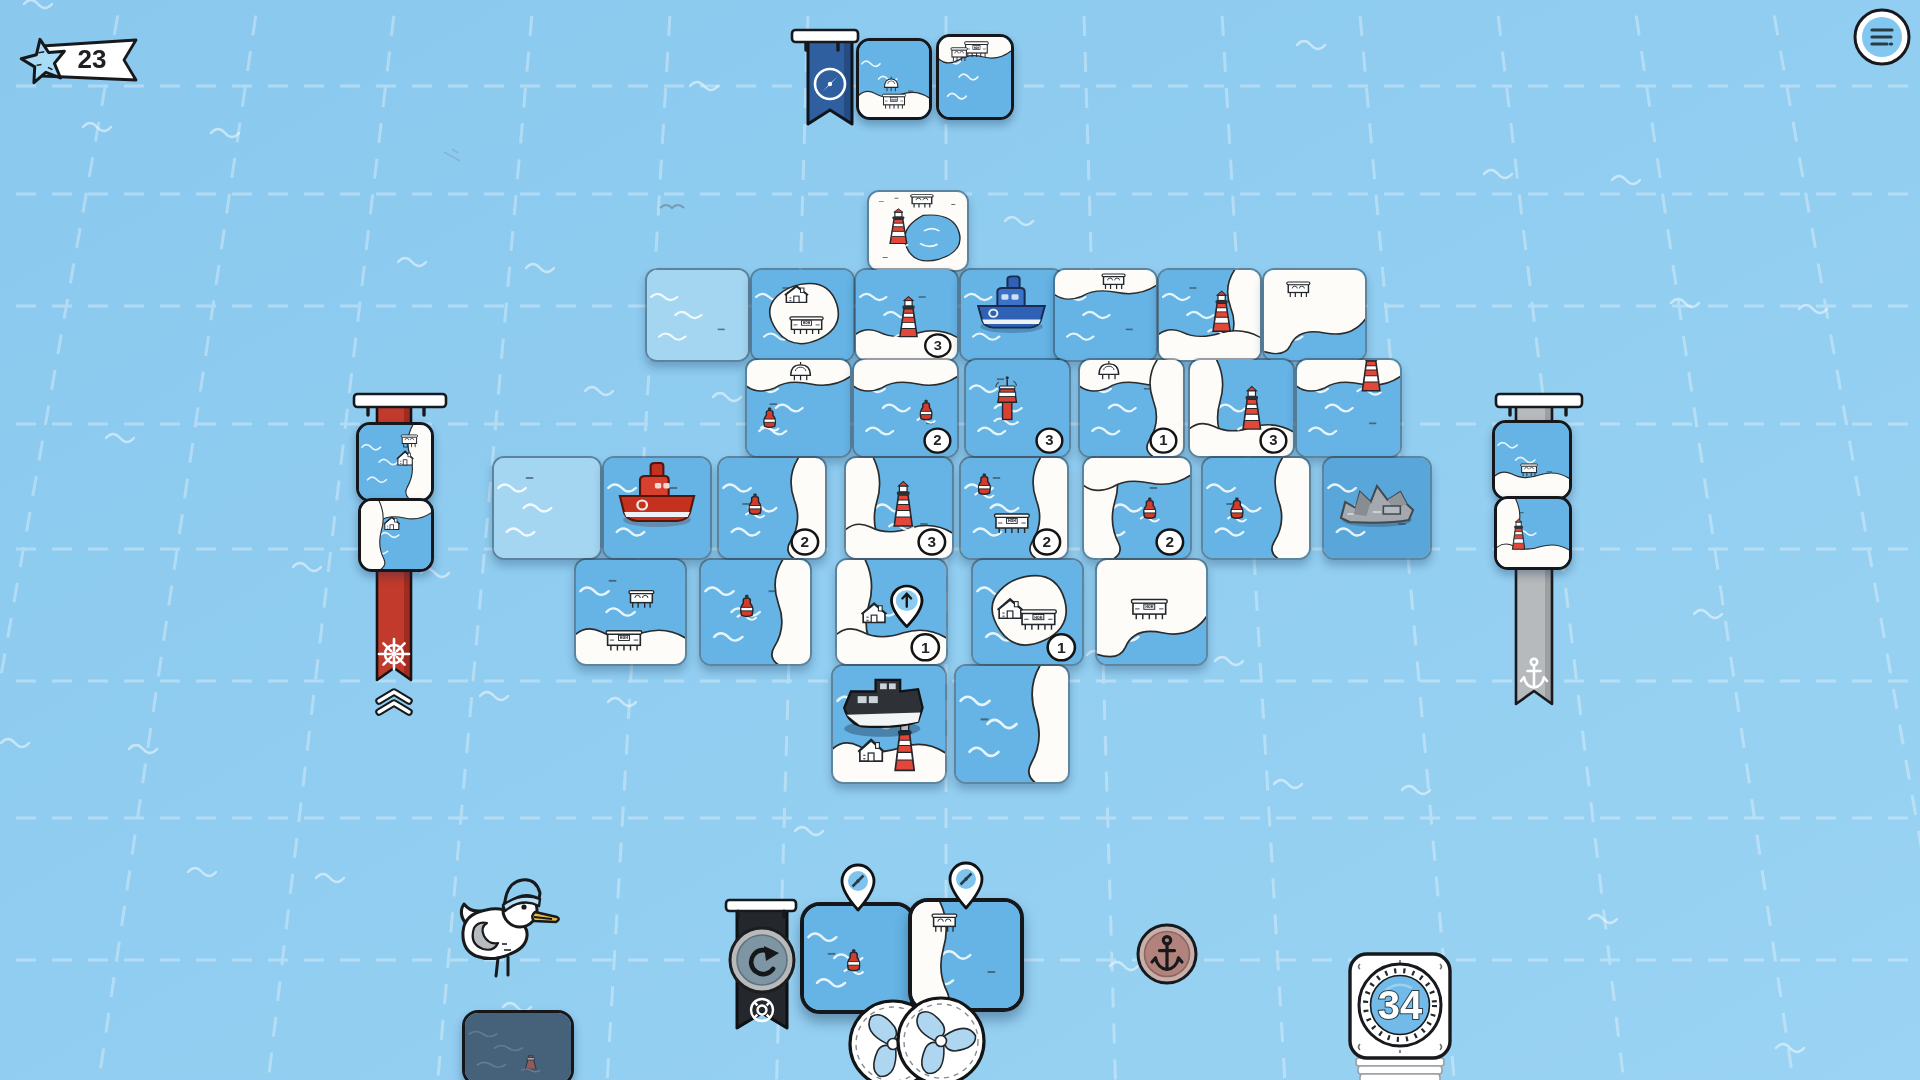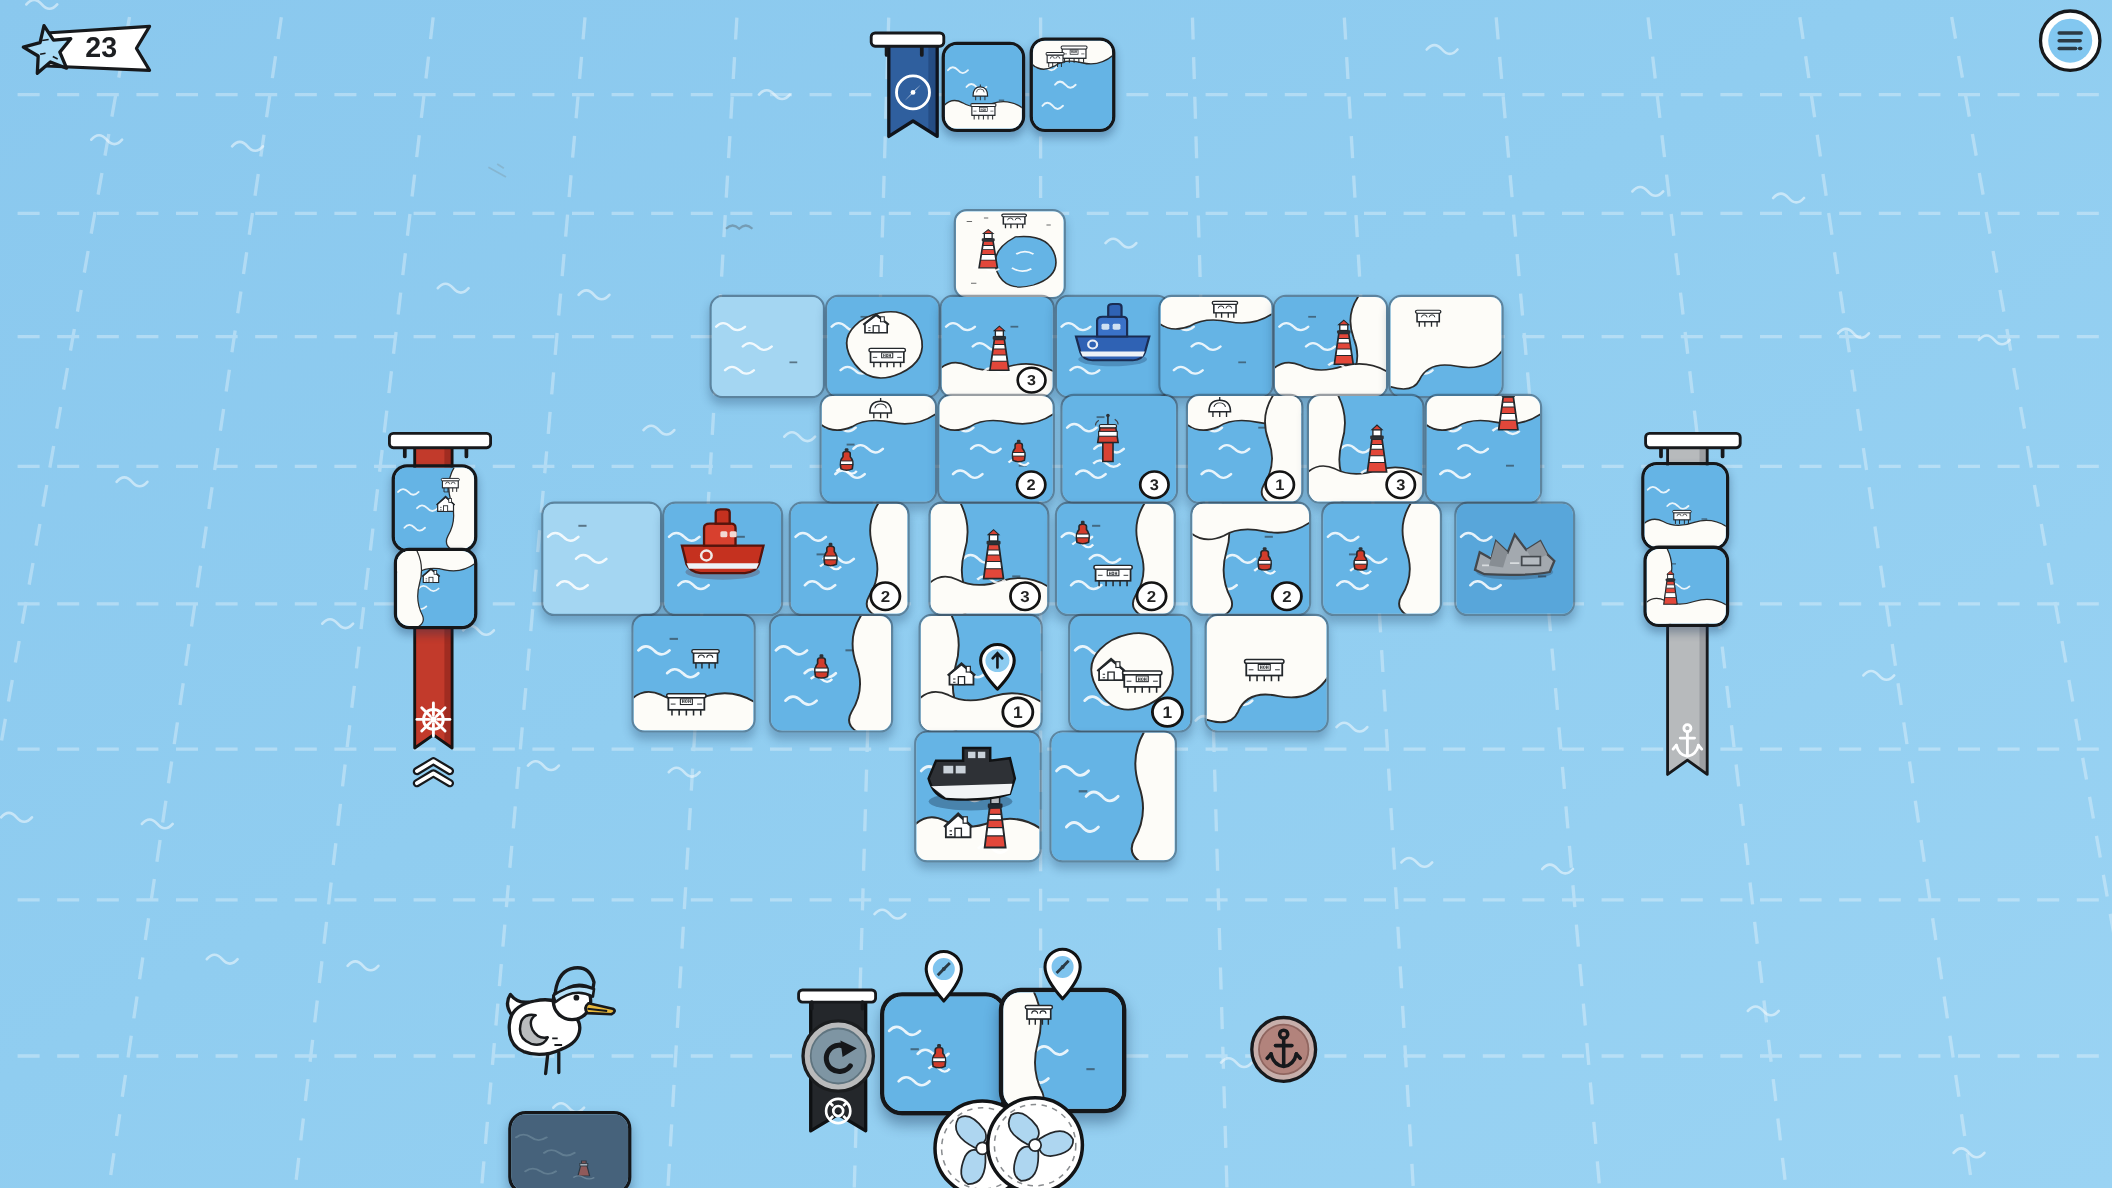--- a/index.html
+++ b/index.html
@@ -687,21 +687,21 @@
           <rect x="-2" y="-2" width="104" height="104" fill="#65b4e5"></rect>
           <path d="M28,50 q6,-7 13,0 q6,7 13,0" stroke="#ffffff" stroke-width="2.3" fill="none" opacity="0.85" stroke-linecap="round"></path>
           <path d="M4,30 q6,-7 13,0 q6,7 13,0" stroke="#ffffff" stroke-width="2.3" fill="none" opacity="0.85" stroke-linecap="round"></path>
           <path d="M12,74 q6,-7 13,0 q6,7 13,0" stroke="#ffffff" stroke-width="2.3" fill="none" opacity="0.85" stroke-linecap="round"></path>
           <path d="M22,46 h7" stroke="#32424e" stroke-width="1.8" opacity=".65"></path>
           <path d="M102,-2 L76,-2 Q63,18 71,42 Q79,64 67,84 Q61,95 73,102 L102,102 Z" fill="#fdfcf8" stroke="#2b2b2b" stroke-width="1.6"></path>
         </svg>
       </div>
     </div>
 
-  <div class="abs" style="left:10px;top:8px">
+  <div class="abs" style="left:10px;top:24px">
     <svg width="180" height="84">
       <g>
         <path d="M32,22 L126,16 L114,36 L126,56 L32,52 Z" fill="#fff" stroke="#17191c" stroke-width="2.8" stroke-linejoin="round"></path>
       </g>
       <g transform="translate(34,38) rotate(-10)">
         <path d="M0,-23 L6.2,-8.5 L21.9,-7.1 L10,3.2 L13.5,18.6 L0,10.5 L-13.5,18.6 L-10,3.2 L-21.9,-7.1 L-6.2,-8.5 Z" fill="#a8dbf6" stroke="#15181b" stroke-width="3" stroke-linejoin="round"></path>
         <path d="M-4,-10 h6 M-8,2 h5 M3,6 l4,3" stroke="#15181b" stroke-width="1.4" fill="none"></path>
       </g>
       <text x="82" y="44" text-anchor="middle" font-size="26" font-weight="bold" fill="#1d1f22">23</text>
     </svg>
@@ -1041,13 +1041,29 @@
       <g transform="translate(33,32) scale(1.15)" stroke="#17191c" stroke-width="2.8" fill="none" stroke-linecap="round">
         <circle cy="-12" r="3.2"></circle>
           <path d="M0,-8.8 L0,12"></path>
           <path d="M-6.5,-3 L6.5,-3"></path>
         <path d="M-10,3.5 Q-8,12.5 0,13.5 Q8,12.5 10,3.5"></path>
         <path d="M-10,3.5 L-13,7 M10,3.5 L13,7"></path>
       </g>
     </svg>
   </div>
 
+  <div class="abs" style="left:1346px;top:952px">
+    <svg width="112" height="128">
+      <g>
+        <rect x="10" y="106" width="88" height="8" rx="3" fill="#fff" stroke="#9aa0a5" stroke-width="1.6"></rect>
+        <rect x="12" y="114" width="84" height="8" rx="3" fill="#fff" stroke="#9aa0a5" stroke-width="1.6"></rect>
+        <rect x="14" y="122" width="80" height="8" rx="3" fill="#fff" stroke="#9aa0a5" stroke-width="1.6"></rect>
+      </g>
+      <rect x="4" y="2" width="100" height="104" rx="17" fill="#fff" stroke="#17191c" stroke-width="3.4"></rect>
+      <path d="M14,12 q-3,3 0,5 M94,12 q3,3 0,5 M14,92 q-3,3 0,6 M94,92 q3,3 0,6 M54,8 v3 M54,98 v3 M12,52 h3 M93,52 h3" stroke="#43474c" stroke-width="1.6" fill="none" opacity=".8"></path>
+      <circle cx="54" cy="53" r="41" fill="#fff" stroke="#17191c" stroke-width="3"></circle>
+      <circle cx="54" cy="53" r="34.5" fill="none" stroke="#23272b" stroke-width="5" stroke-dasharray="2.2 7"></circle>
+      <circle cx="54" cy="53" r="29.5" fill="#72bbe9" stroke="#17191c" stroke-width="1.6"></circle>
+      <path d="M38,40 Q50,28 66,36" stroke="#a7d7f4" stroke-width="2.4" fill="none" opacity=".8"></path>
+      <text x="54" y="67" text-anchor="middle" font-size="40" font-weight="bold" fill="#fff" stroke="#2a3e4d" stroke-width="2" paint-order="stroke" font-family="'Liberation Sans',sans-serif">34</text>
+    </svg>
+  </div>
 </div>
 
 </body></html>

